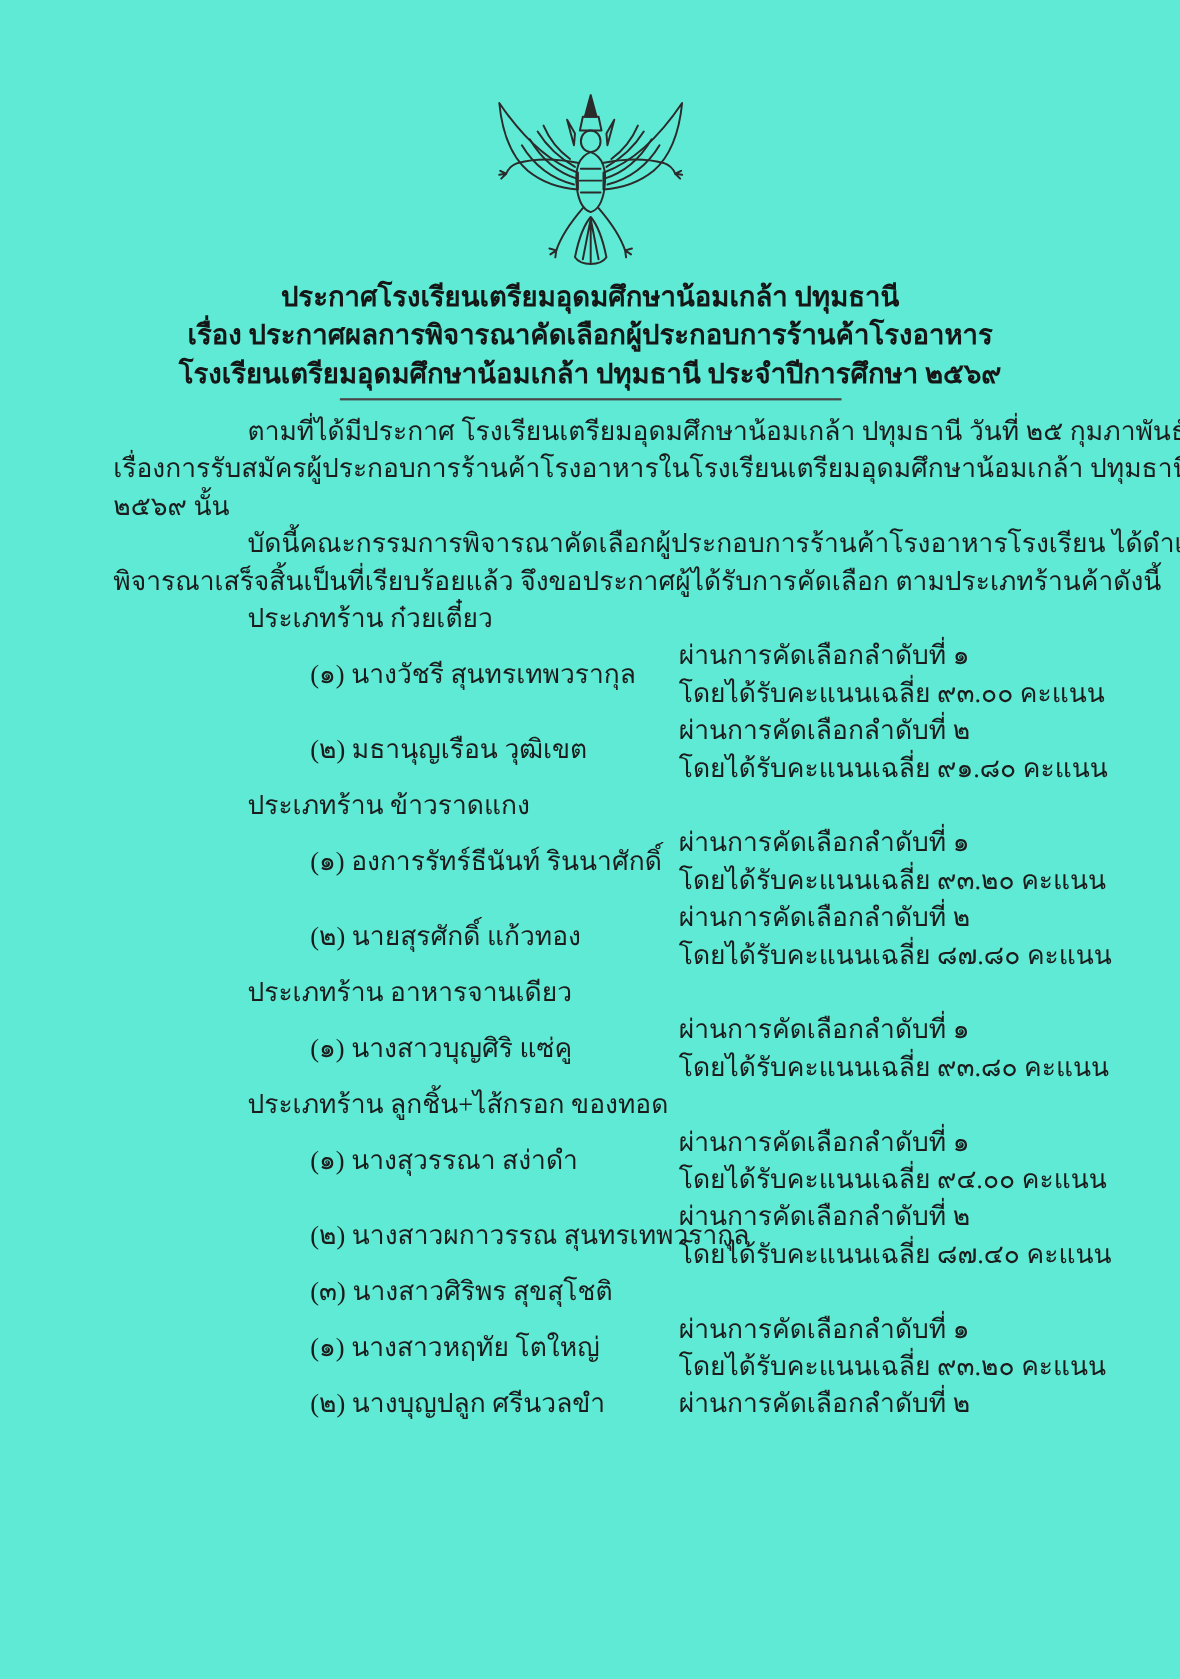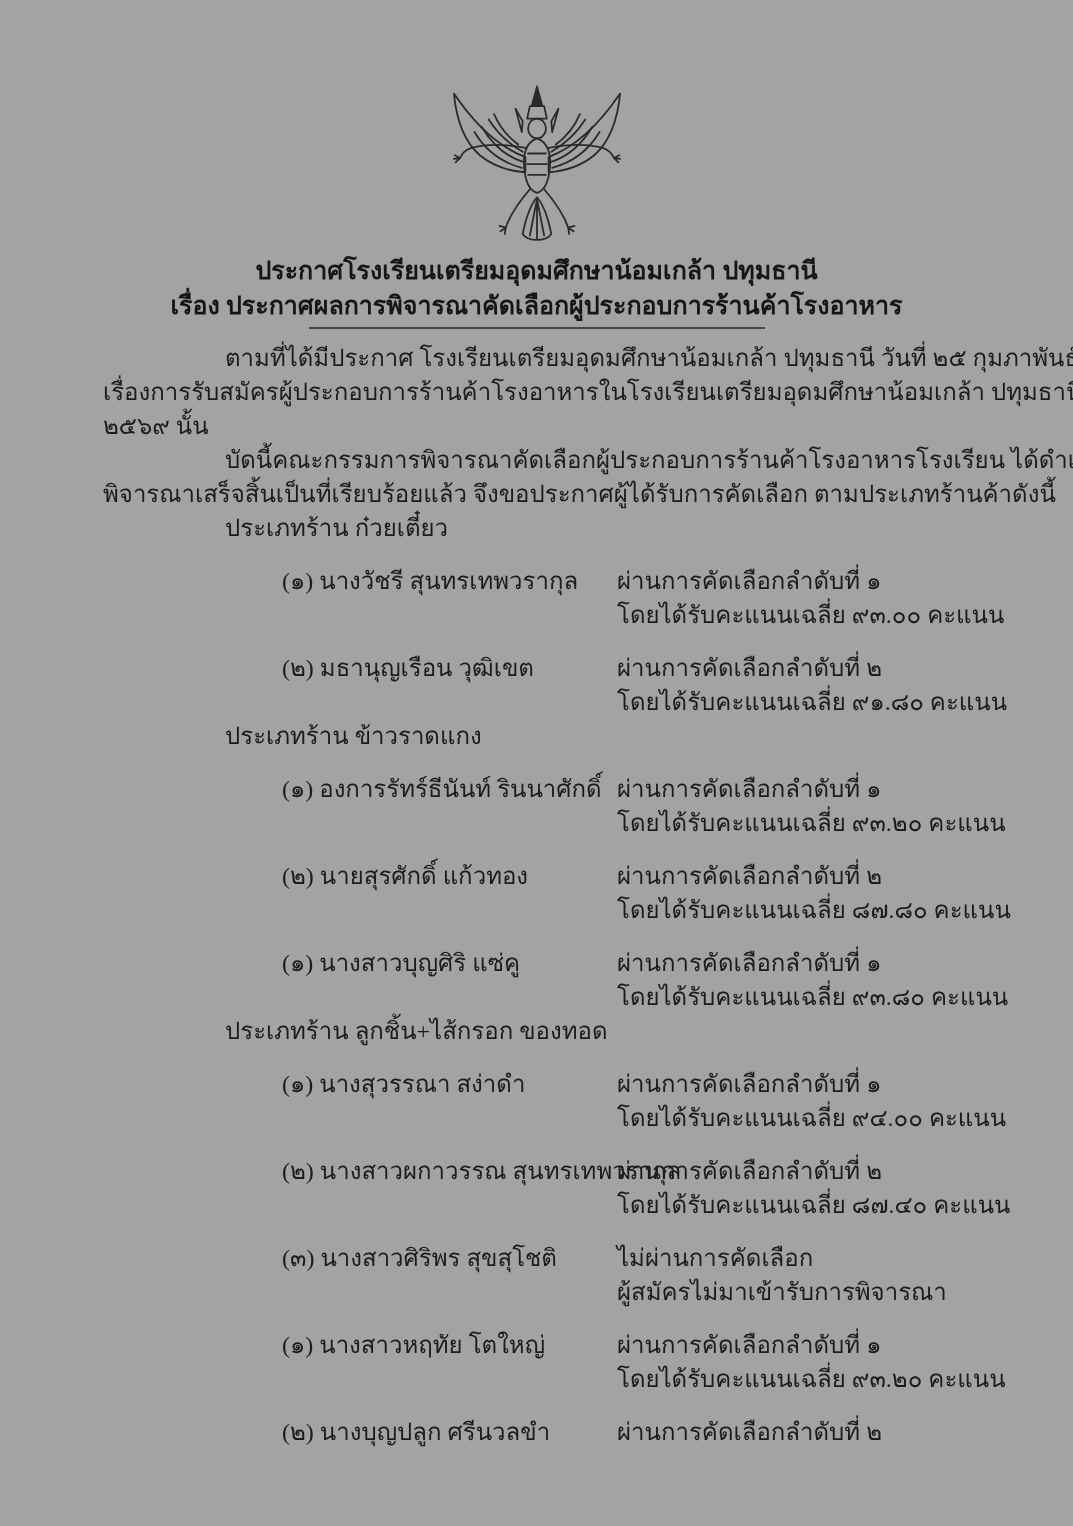--- a/index.html
+++ b/index.html
@@ -3,21 +3,21 @@
 <meta charset="utf-8">
 <style>
   html, body {
     margin: 0; padding: 0;
     width: 1073px; height: 1526px;
     background: #ffffff;
     overflow: hidden;
     font-family: "Liberation Serif", "DejaVu Sans", sans-serif;
     color: #1e1e1e;
   }
-  .page { width: 1073px; height: 1526px; position: relative; background: #a3a3a3; }
+  .page { width: 1073px; height: 1526px; position: relative; background: #5eead4; }
 
   .emblem-wrap { padding-top: 82px; text-align: center; height: 168px; }
   .emblem-wrap svg { display: inline-block; }
 
   .title-block {
     margin-top: 3px;
     text-align: center;
     font-weight: bold;
     font-size: 25px;
     line-height: 35px;
@@ -35,21 +35,21 @@
     margin: 12px 80px 0 103px;
     font-size: 24px;
     line-height: 34px;
     color: #1c1c1c;
   }
   .para-line { white-space: nowrap; }
   .indent { padding-left: 122px; }
 
   .cat-label { padding-left: 122px; white-space: nowrap; }
 
-  .entry { display: flex; align-items: flex-start; margin-top: 19px; }
+  .entry { display: flex; align-items: center; }
   .entry-left {
     flex: none;
     margin-left: 179px;
     width: 335px;
     white-space: nowrap;
   }
   .entry-right { flex: none; white-space: nowrap; }
 </style>
 </head>
 <body>
@@ -86,20 +86,21 @@
           <path d="M104,170 C110,179 130,179 136,170 C132,150 126,136 120,129 C114,136 108,150 104,170 Z"></path>
           <path d="M120,131 L112,172 M120,131 L120,175 M120,131 L128,172"></path>
         </g>
       </svg>
     </span>
   </div>
 
   <div class="title-block">
     <div>ประกาศโรงเรียนเตรียมอุดมศึกษาน้อมเกล้า ปทุมธานี</div>
     <div>เรื่อง ประกาศผลการพิจารณาคัดเลือกผู้ประกอบการร้านค้าโรงอาหาร</div>
+    <div>โรงเรียนเตรียมอุดมศึกษาน้อมเกล้า ปทุมธานี ประจำปีการศึกษา ๒๕๖๙</div>
   </div>
 
   <hr class="divider">
 
   <div class="doc-body">
 
     <div>
       <div class="para-line indent">ตามที่ได้มีประกาศ โรงเรียนเตรียมอุดมศึกษาน้อมเกล้า ปทุมธานี วันที่ ๒๕ กุมภาพันธ์ พ.ศ. ๒๕๖๙</div>
       <div class="para-line">เรื่องการรับสมัครผู้ประกอบการร้านค้าโรงอาหารในโรงเรียนเตรียมอุดมศึกษาน้อมเกล้า ปทุมธานี ประจำปี</div>
       <div class="para-line">๒๕๖๙ นั้น</div>
@@ -140,20 +141,21 @@
       <div class="entry">
         <div class="entry-left"><span>(๒)</span> <span>นายสุรศักดิ์ แก้วทอง</span></div>
         <div class="entry-right">
           <div>ผ่านการคัดเลือกลำดับที่ ๒</div>
           <div>โดยได้รับคะแนนเฉลี่ย ๘๗.๘๐ คะแนน</div>
         </div>
       </div>
     </div>
 
     <div>
+      <div class="cat-label">ประเภทร้าน อาหารจานเดียว</div>
       <div class="entry">
         <div class="entry-left"><span>(๑)</span> <span>นางสาวบุญศิริ แซ่คู</span></div>
         <div class="entry-right">
           <div>ผ่านการคัดเลือกลำดับที่ ๑</div>
           <div>โดยได้รับคะแนนเฉลี่ย ๙๓.๘๐ คะแนน</div>
         </div>
       </div>
     </div>
 
     <div>
@@ -167,24 +169,20 @@
       </div>
       <div class="entry">
         <div class="entry-left"><span>(๒)</span> <span>นางสาวผกาวรรณ สุนทรเทพวรากุล</span></div>
         <div class="entry-right">
           <div>ผ่านการคัดเลือกลำดับที่ ๒</div>
           <div>โดยได้รับคะแนนเฉลี่ย ๘๗.๔๐ คะแนน</div>
         </div>
       </div>
       <div class="entry">
         <div class="entry-left"><span>(๓)</span> <span>นางสาวศิริพร สุขสุโชติ</span></div>
-        <div class="entry-right">
-          <div>ไม่ผ่านการคัดเลือก</div>
-          <div>ผู้สมัครไม่มาเข้ารับการพิจารณา</div>
-        </div>
       </div>
     </div>
 
     <div>
       <div class="entry">
         <div class="entry-left"><span>(๑)</span> <span>นางสาวหฤทัย โตใหญ่</span></div>
         <div class="entry-right">
           <div>ผ่านการคัดเลือกลำดับที่ ๑</div>
           <div>โดยได้รับคะแนนเฉลี่ย ๙๓.๒๐ คะแนน</div>
         </div>

